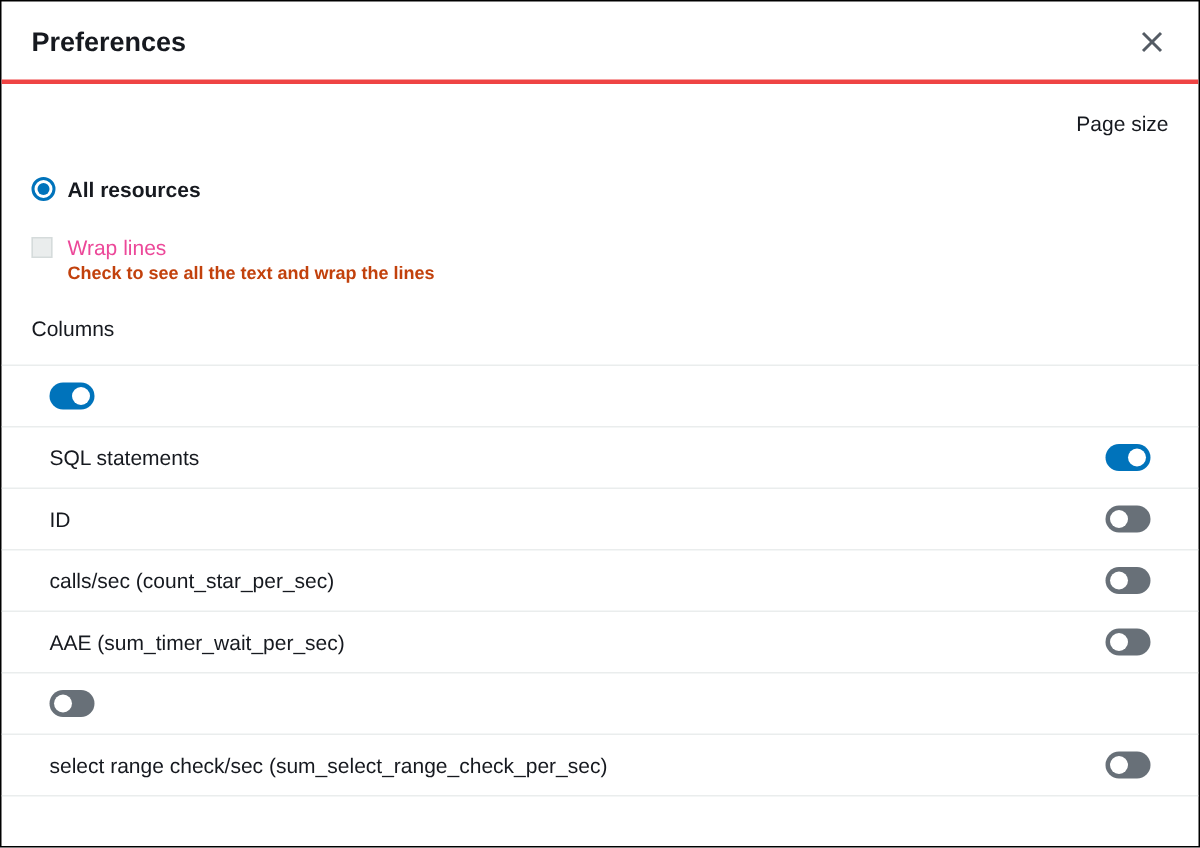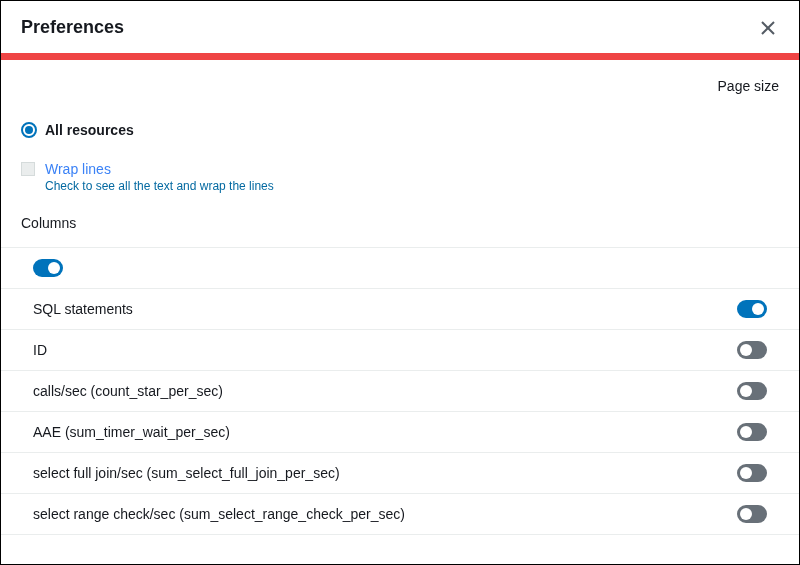--- a/index.html
+++ b/index.html
@@ -13,23 +13,23 @@
       color: #16191f;
       background: #ffffff;
       width: 800px;
       height: 565px;
       overflow: hidden;
       border: 1px solid #000;
     }
     .header {
       display: flex;
       justify-content: space-between;
-      align-items: flex-start;
+      align-items: center;
       padding: 16px 20px 14px 20px;
-      border-bottom: 7px solid #ef4444;
+      border-bottom: 3px solid #ef4444;
     }
     .header h1 {
       font-size: 18px;
       font-weight: 700;
       color: #16191f;
     }
     .close-btn {
       background: none;
       border: none;
       cursor: pointer;
@@ -92,27 +92,28 @@
     .checkbox-box {
       width: 14px;
       height: 14px;
       border: 1px solid #d5dbdb;
       background: #eaeded;
       flex-shrink: 0;
       margin-top: 2px;
     }
     .checkbox-text .cb-label {
       font-size: 14px;
-      color: #3b82f6;
+      color: #ec4899;
       line-height: 1.3;
     }
     .checkbox-text .cb-desc {
       font-size: 12px;
-      color: #0369a1;
+      color: #c2410c;
       line-height: 1.4;
+      font-weight: bold;
     }
     .columns-label {
       font-size: 14px;
       color: #16191f;
       margin-bottom: 16px;
     }
     .col-list {
       margin: 0 -20px;
     }
     .col-row {
@@ -223,21 +224,20 @@
     </div>
 
     <div class="col-row">
       <span class="col-name">AAE (sum_timer_wait_per_sec)</span>
       <div class="toggle toggle-off">
         <div class="toggle-knob"></div>
       </div>
     </div>
 
     <div class="col-row">
-      <span class="col-name">select full join/sec (sum_select_full_join_per_sec)</span>
       <div class="toggle toggle-off">
         <div class="toggle-knob"></div>
       </div>
     </div>
 
     <div class="col-row">
       <span class="col-name">select range check/sec (sum_select_range_check_per_sec)</span>
       <div class="toggle toggle-off">
         <div class="toggle-knob"></div>
       </div>

